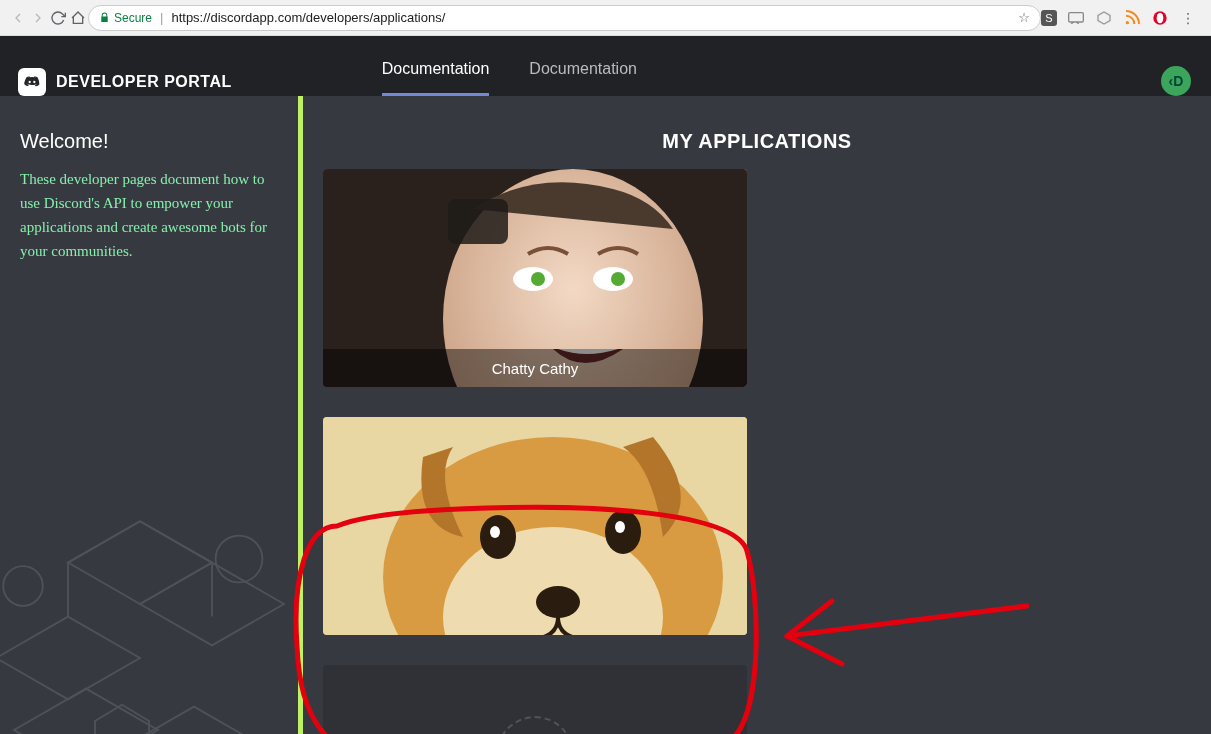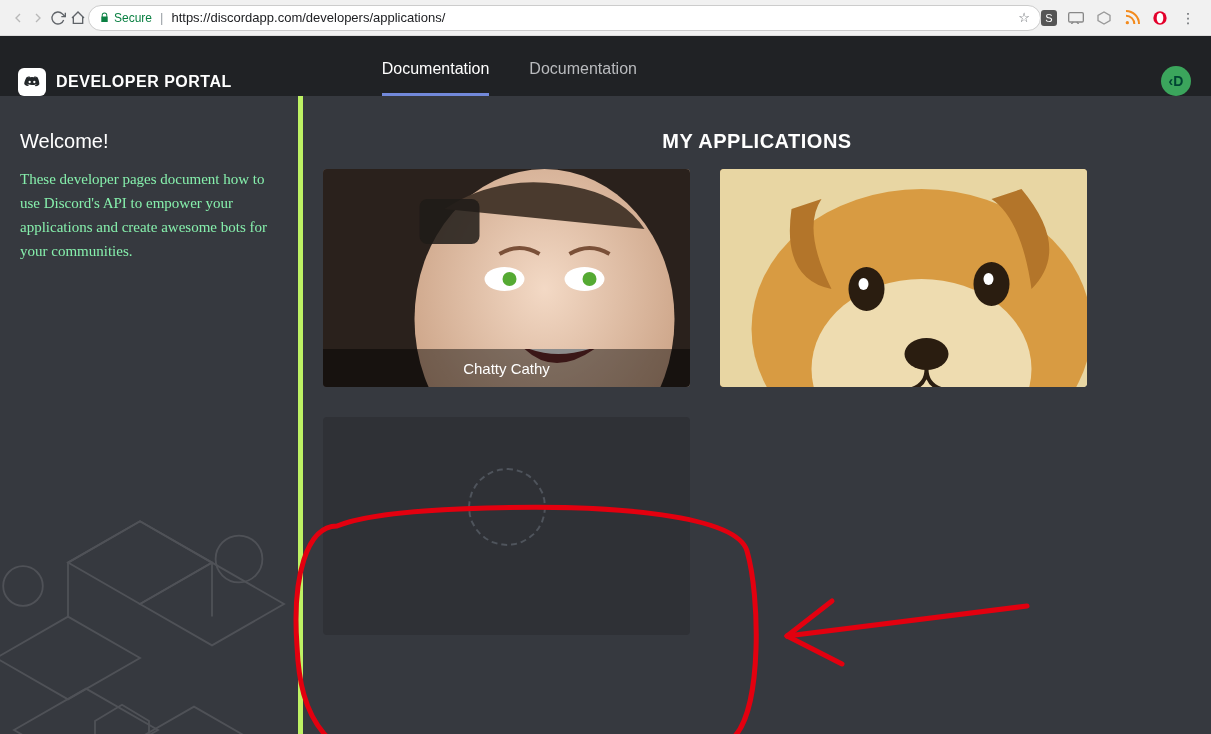--- a/index.html
+++ b/index.html
@@ -30,21 +30,21 @@
   
   .page { display:flex; height:calc(734px - 36px - 60px); }
   .sidebar { width:298px; padding:34px 20px; background:#36393f; position:relative; }
   .sidebar h1 { font-size:20px; color:#fff; font-weight:500; margin-bottom:14px; }
   .sidebar p { font-size:15px; line-height:1.6; color:#86efac;font-family:Liberation Serif, serif; }
   .bg-art { position:absolute; left:-40px; bottom:-60px; width:360px; height:380px; opacity:.12; pointer-events:none; }
 
   .main { flex:1; background:#36393f; padding:34px 20px; border-left:5px solid #bef264; position:relative;text-align:center; }
   .main h2 { font-size:20px; color:#fff; font-weight:700; letter-spacing:.5px; margin-bottom:16px; }
   .grid { display:flex; flex-wrap:wrap; gap:30px; }
-  .card { width:367px; height:218px; background:#202225; border-radius:4px; overflow:hidden; position:relative; cursor:pointer; }
+  .card { width:424px; height:218px; background:#202225; border-radius:4px; overflow:hidden; position:relative; cursor:pointer; }
   .card-img { width:100%; height:100%; }
   .card-label { position:absolute; left:0; right:0; bottom:0; height:38px; background:rgba(0,0,0,.45); color:#fff; font-size:15px; display:flex; align-items:center; justify-content:center; }
   .card.create { background:#2f3136; }
   .create-body { width:100%; height:180px; display:flex; align-items:center; justify-content:center; }
   .plus-circle { width:78px; height:78px; border:2px dashed #4f545c; border-radius:50%; display:flex; align-items:center; justify-content:center; color:#4f545c; font-size:26px; }
 
   
   .annot { position:absolute; left:-36px; top:390px; width:900px; height:320px; pointer-events:none; }
 
   

